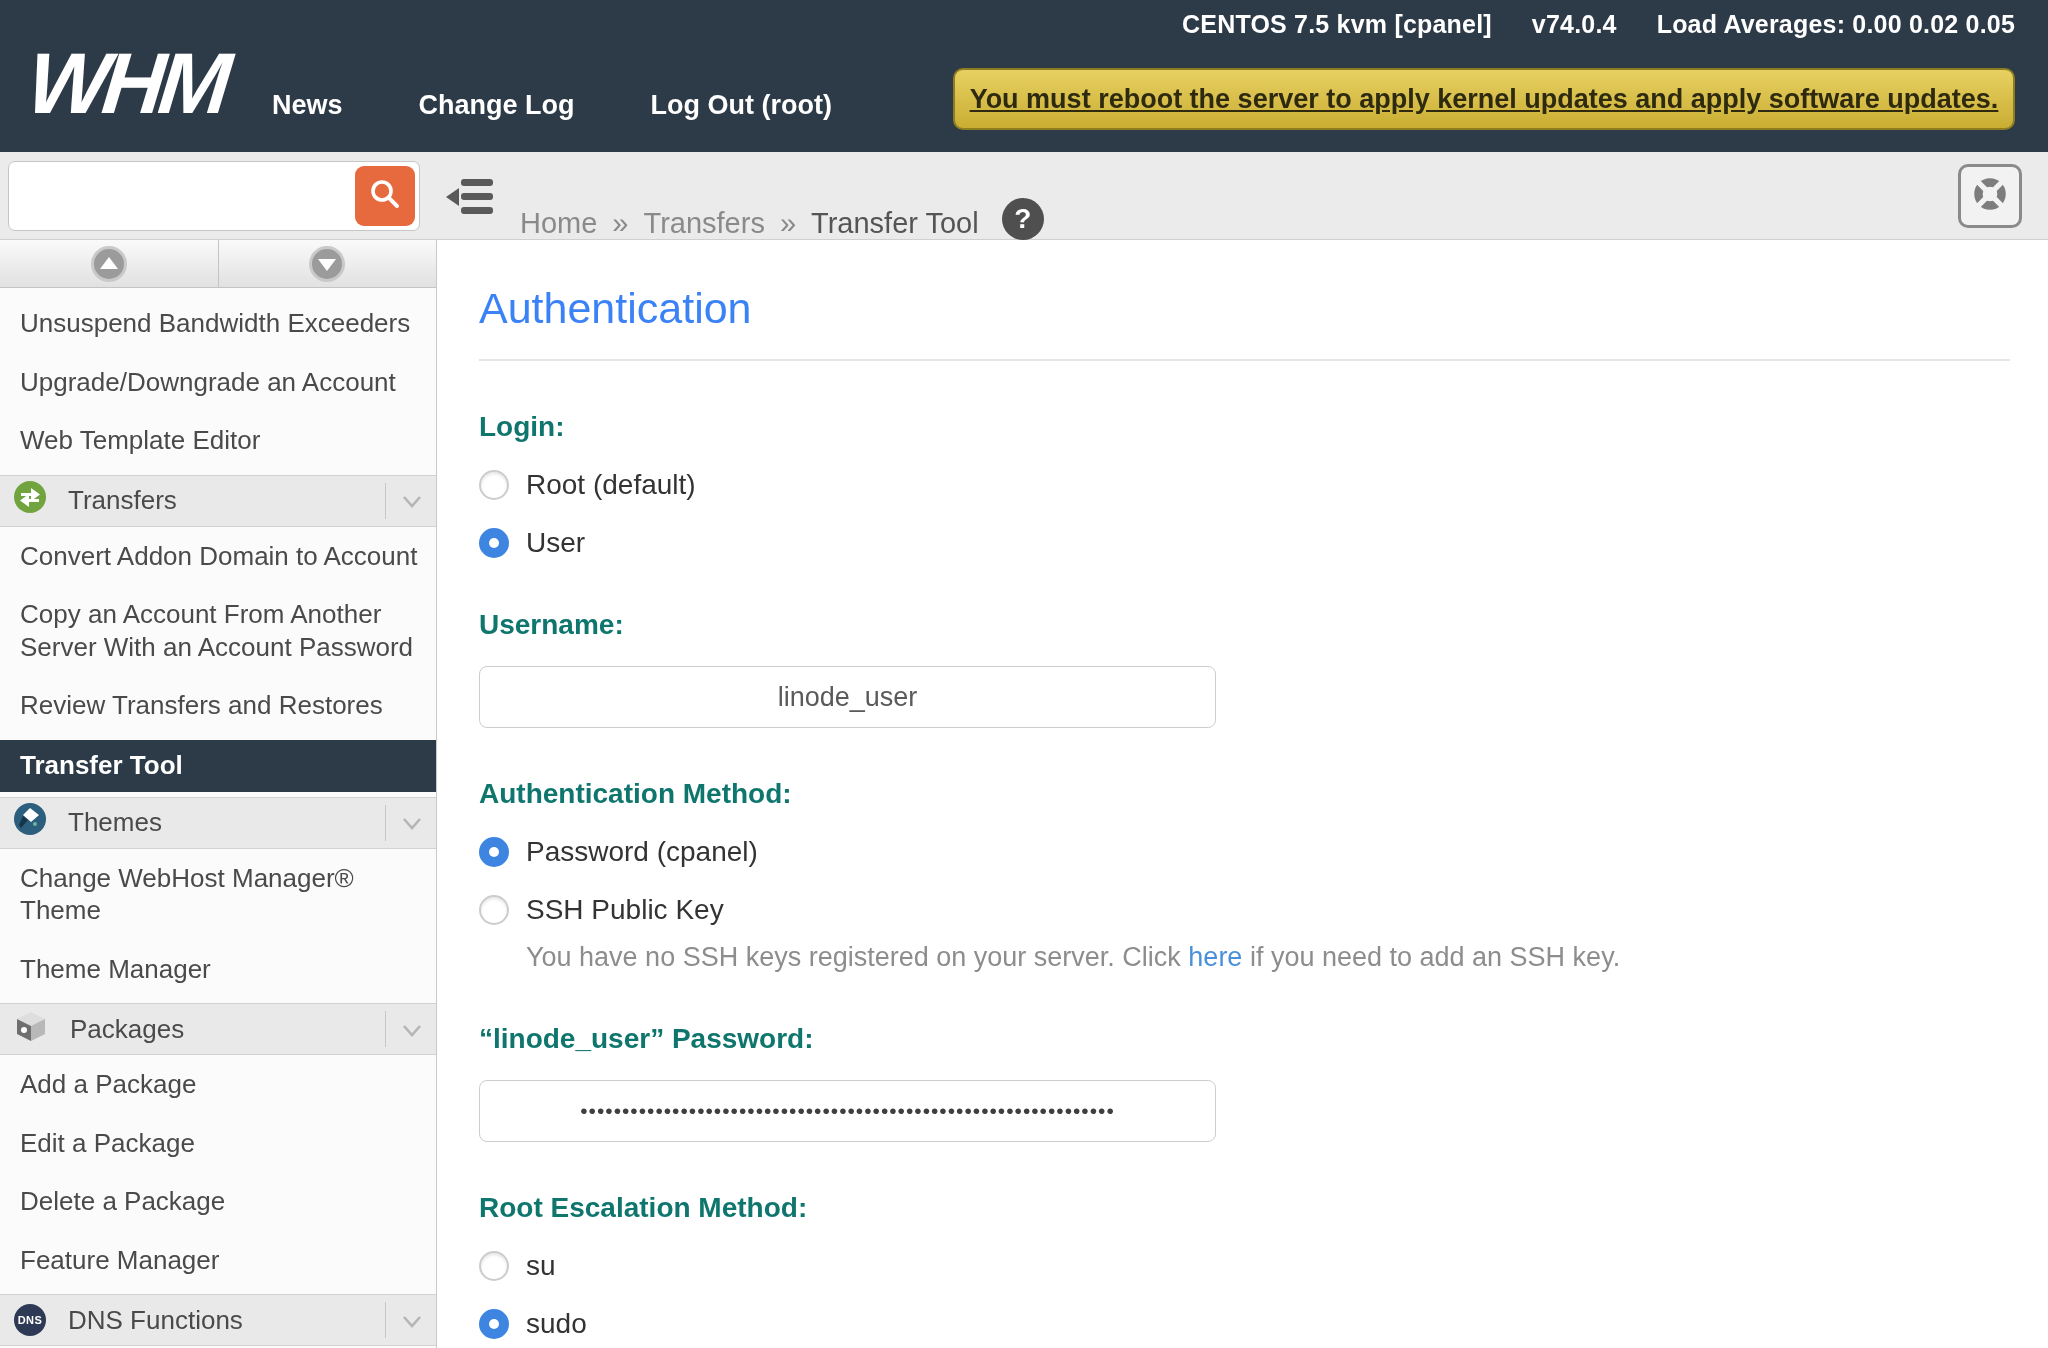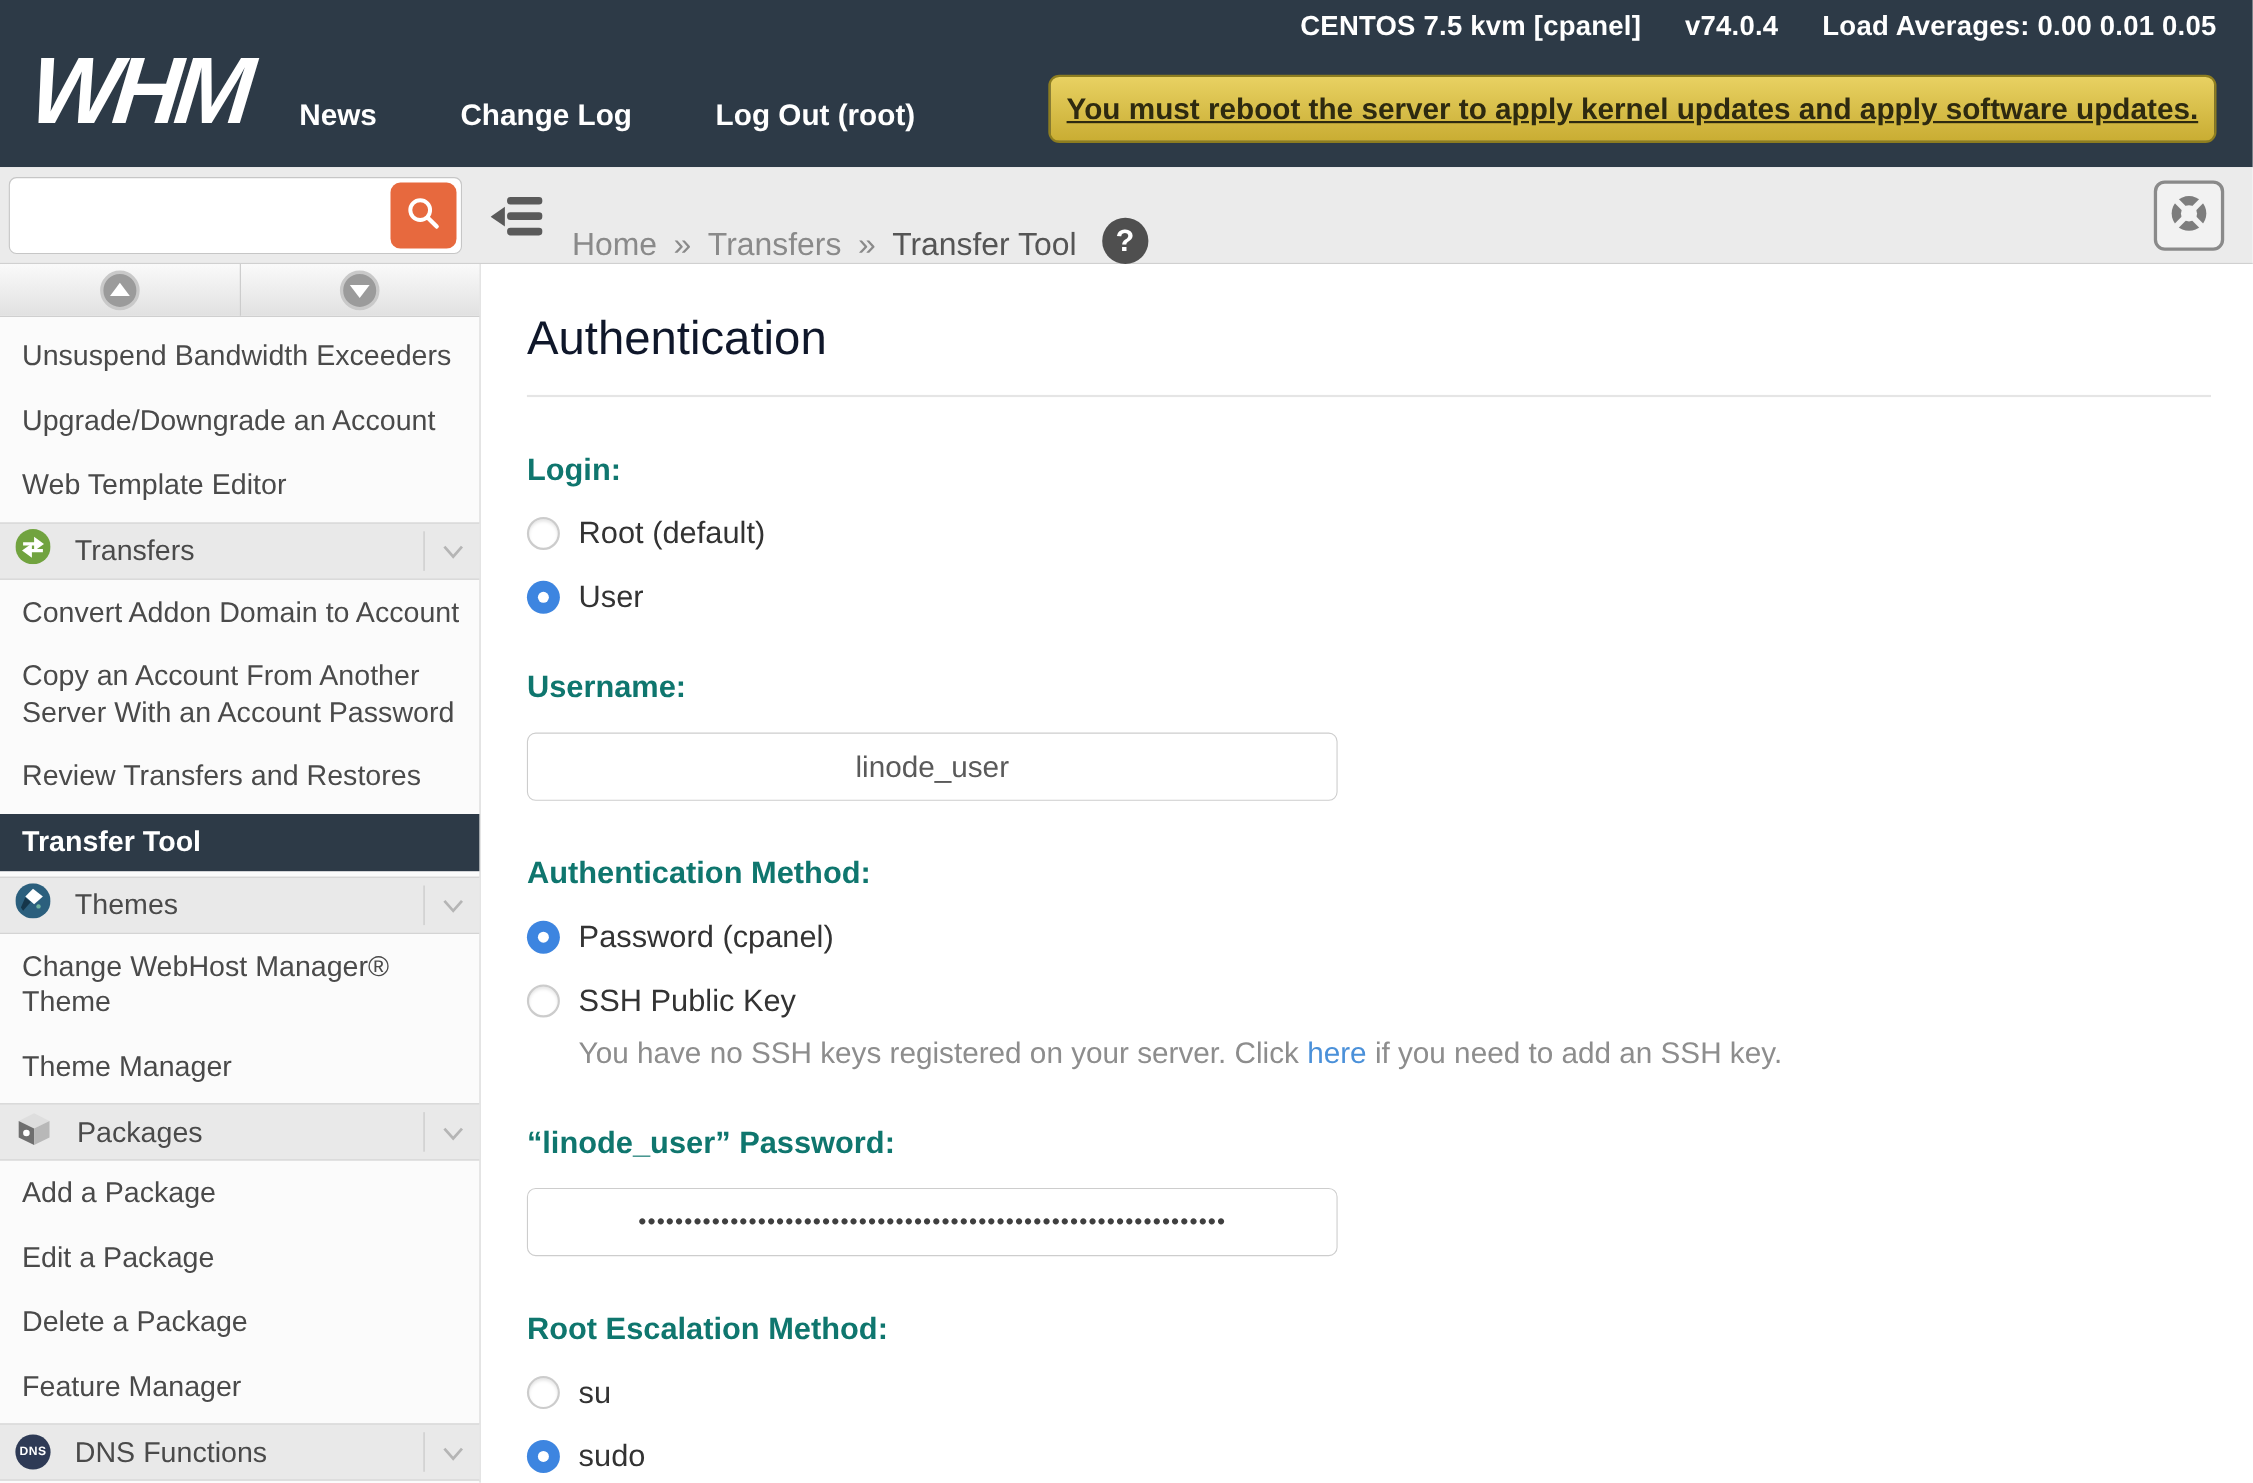--- a/index.html
+++ b/index.html
@@ -75,21 +75,21 @@
   .sec-div { width:1px; height:36px; background:#c6c6c6; }
   .side-selected { height:52px; background:#2d3a47; color:#fff; font-weight:bold;
                    display:flex; align-items:center; padding:0 20px; font-size:26px;
                    margin-top:5px; cursor:pointer; }
   .badge-circle { width:32px; height:32px; border-radius:50%; background:#2e3a55;
                   color:#fff; font-size:11px; font-weight:bold; display:flex;
                   align-items:center; justify-content:center; letter-spacing:0.5px; }
 
   
   .main { flex:1; padding:28px 38px 0 42px; background:#fff; }
-  .section-title { font-size:43px; font-weight:300; color:#0f172a; margin-top:16px; }
+  .section-title { font-size:43px; font-weight:300; color:#3b82f6; margin-top:16px; }
   .rule { border-bottom:2px solid #e5e5e5; margin-top:26px; }
   .field-label { font-size:28px; font-weight:bold; color:#0f766e; margin-top:50px; }
   .radio-row { display:flex; align-items:center; gap:17px; margin-top:26px;
                font-size:28px; color:#333; cursor:pointer; width:fit-content; }
   .radio { width:30px; height:30px; border-radius:50%; flex:0 0 30px; position:relative; }
   .radio.unchecked { background:#fff; border:2px solid #ccc;
                      box-shadow:inset 0 2px 3px rgba(0,0,0,0.10); }
   .radio.checked { background:#3d85e0; }
   .radio.checked::after { content:""; position:absolute; left:10px; top:10px;
                           width:10px; height:10px; border-radius:50%; background:#fff; }
@@ -106,21 +106,21 @@
 <div class="topbar">
   <div class="logo">WHM</div>
   <div class="topnav">
     <span>News</span>
     <span>Change Log</span>
     <span>Log Out (root)</span>
   </div>
   <div class="status">
     <span>CENTOS 7.5 kvm [cpanel]</span>
     <span>v74.0.4</span>
-    <span>Load Averages: 0.00 0.01 0.05</span>
+    <span>Load Averages: 0.00 0.02 0.05</span>
   </div>
   <div class="alert-banner">You must reboot the server to apply kernel updates and apply software updates.</div>
 </div>
 
 <div class="toolbar">
   <div class="searchbox">
     <input type="text" placeholder="" style="">
     <div class="search-btn">
       <span>
         <svg width="36" height="36" viewBox="0 0 24 24">

